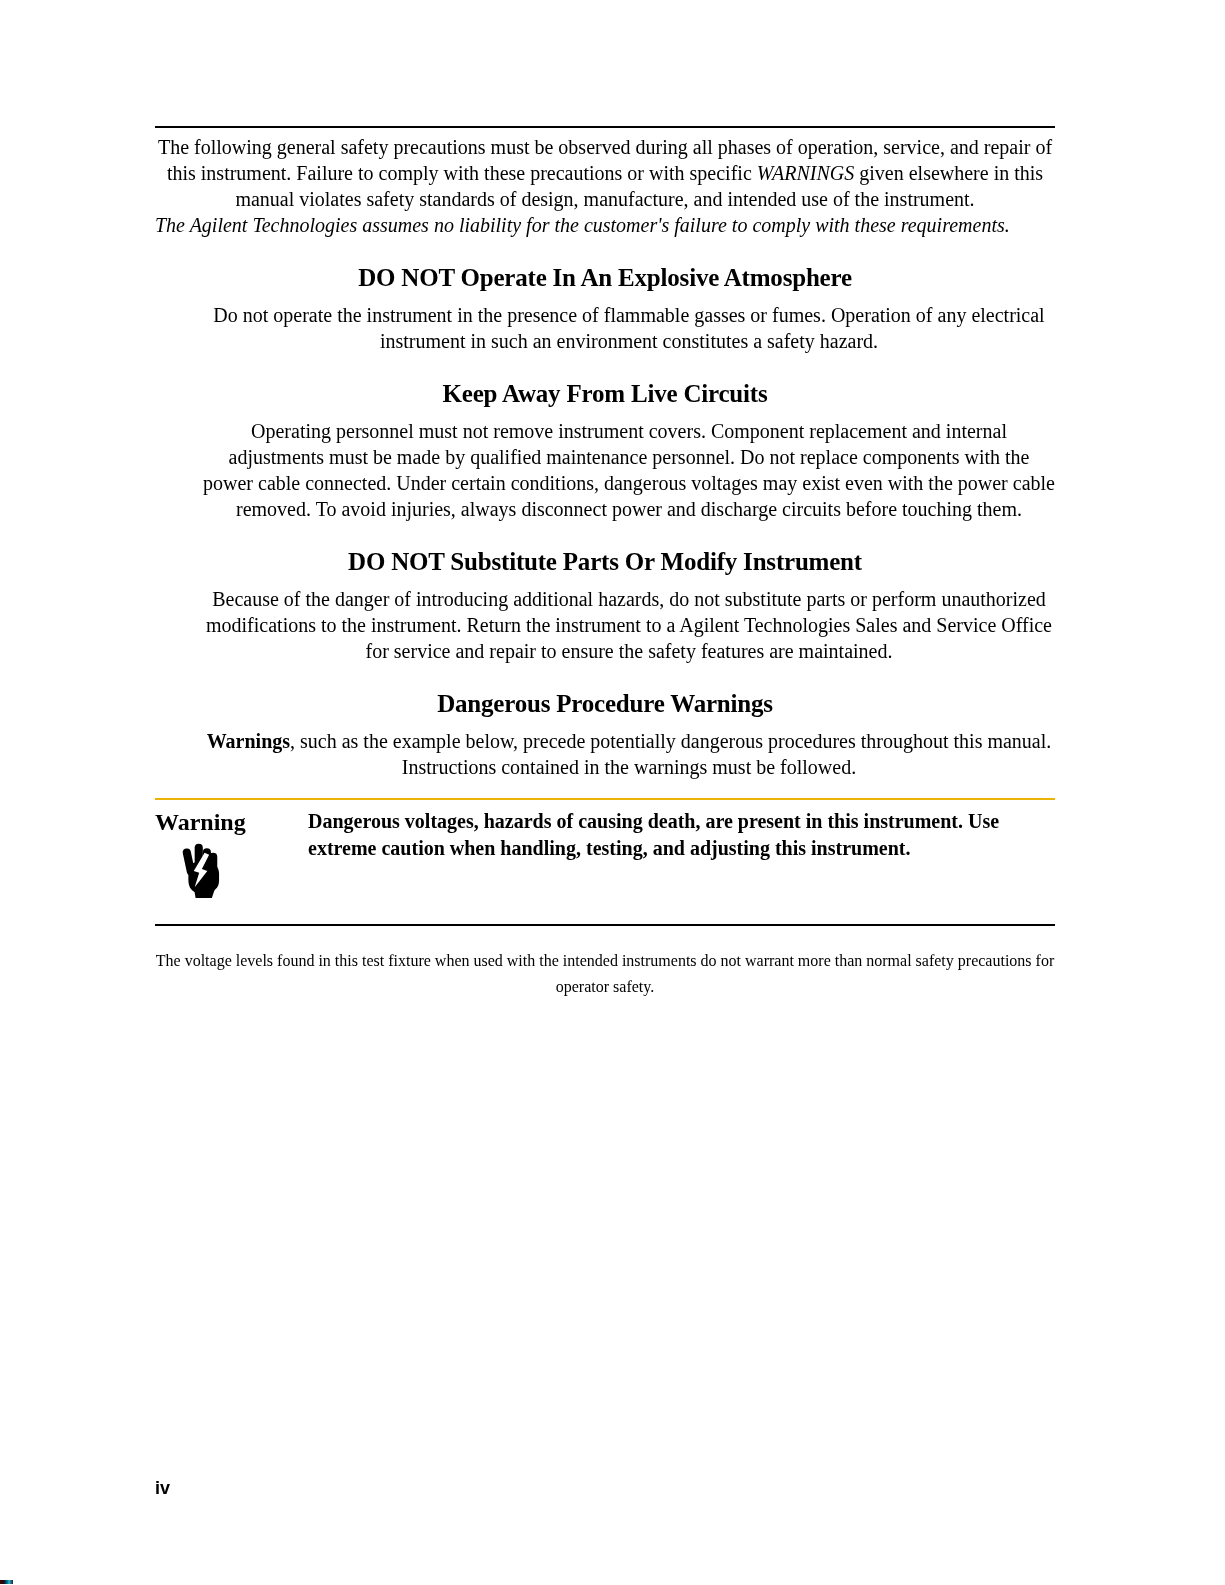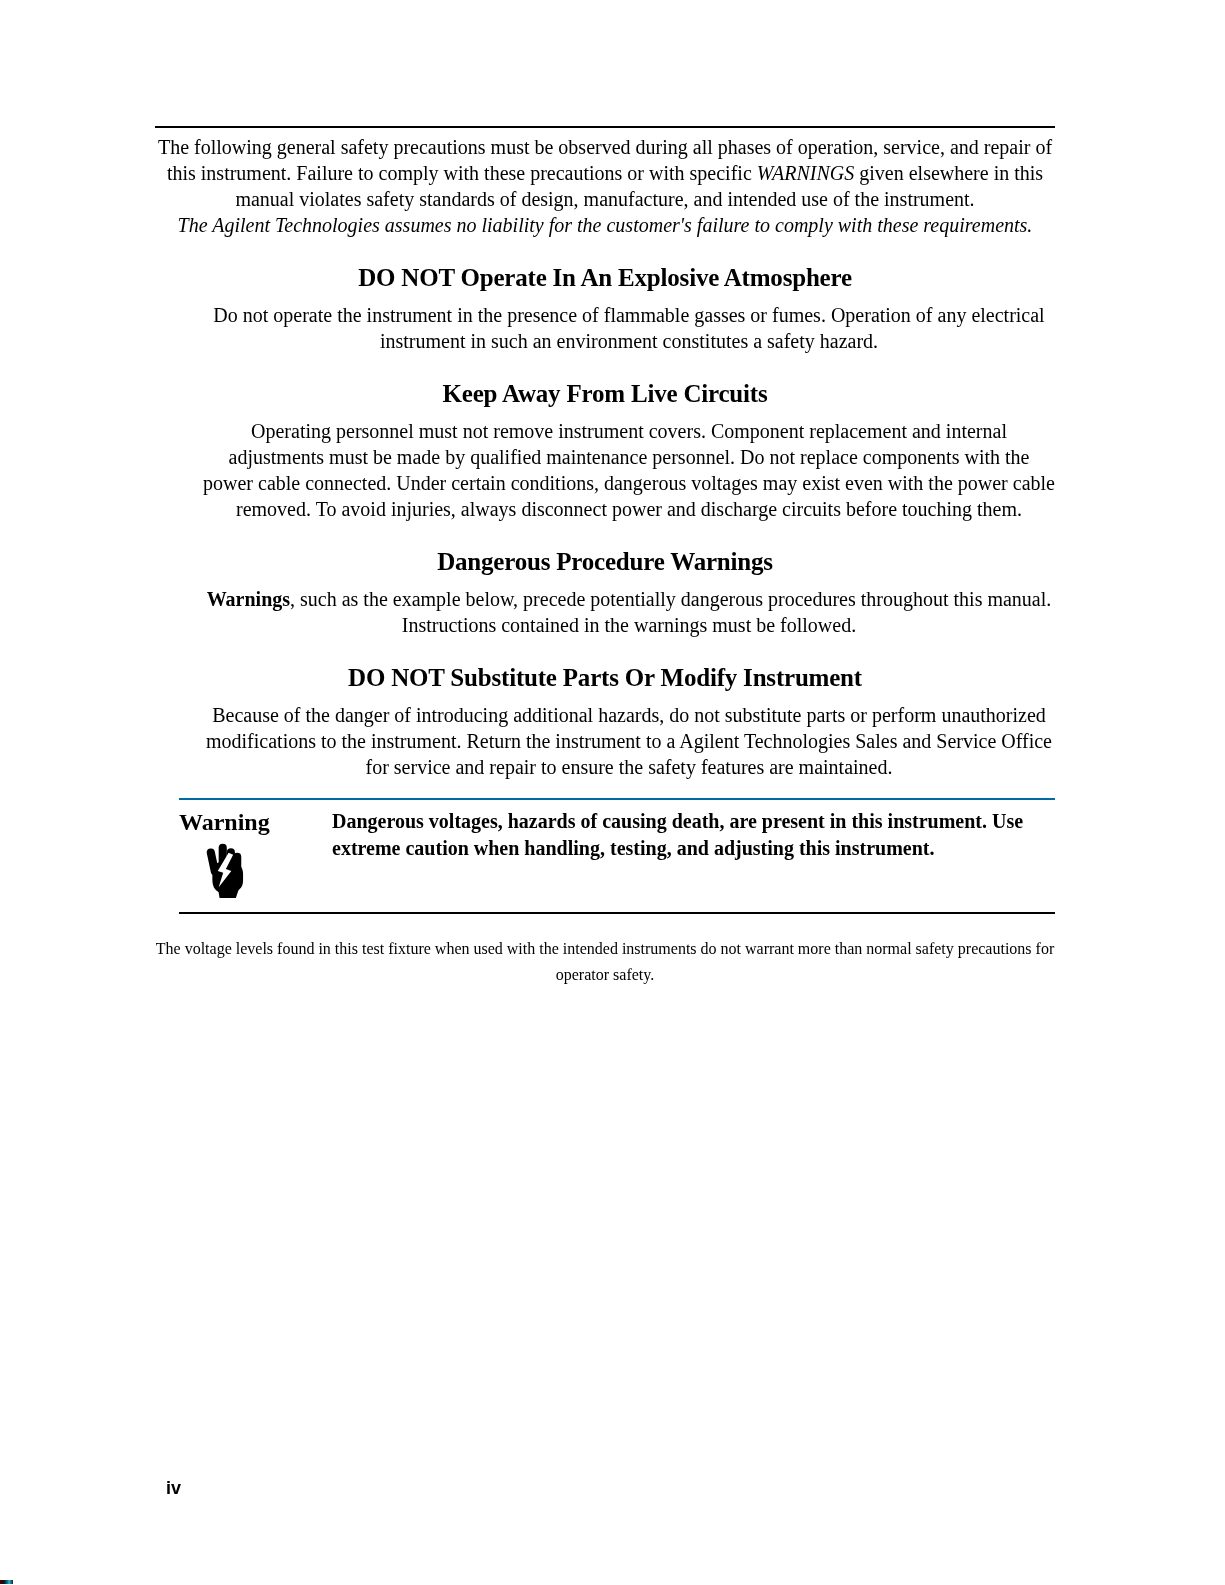--- a/index.html
+++ b/index.html
@@ -36,39 +36,37 @@
     line-height: 26px;
     margin: 6px 0 0 0;
     text-align: center;
   }
   p.body-text.no-gap { margin-top: 0; margin-left: 48px; }
   p.italic-note {
     font-style: italic;
     font-size: 20px;
     line-height: 26px;
     margin: 0;
-    text-align: center;
   }
   h2.section-heading {
     font-size: 25px;
     line-height: 28px;
     font-weight: bold;
     margin: 26px 0 10px 0;
     letter-spacing: -0.2px;
     text-align: center;
   }
   .warning-box {
     margin-top: 18px;
-    border-top: 2px solid #0369a1;
+    border-top: 2px solid #eab308;
     border-bottom: 2px solid #000;
-    padding: 8px 0 8px 0;
+    padding: 8px 0 20px 0;
     display: grid;
     grid-template-columns: 153px 1fr;
     min-height: 96px;
-    margin-left: 24px;
   }
   .warning-label {
     font-size: 24px;
     line-height: 28px;
     font-weight: bold;
   }
   .warning-icon-wrap {
     margin: 6px 0 0 26px;
     width: 40px;
     height: 56px;
@@ -80,21 +78,21 @@
     max-width: 730px;
   }
   p.closing-text {
     font-size: 16px;
     line-height: 26px;
     margin: 22px 0 0 0;
     text-align: center;
   }
   .page-number {
     position: absolute;
-    left: 166px;
+    left: 155px;
     top: 1478px;
     font-family: "Liberation Sans", sans-serif;
     font-weight: bold;
     font-size: 18px;
   }
   .scan-artifact {
     position: absolute;
     left: 0;
     top: 1580px;
     width: 13px;
@@ -121,27 +119,27 @@
     <p class="body-text no-gap">Do not operate the instrument in the presence of flammable gasses or fumes. Operation of any electrical instrument in such an environment constitutes a safety hazard.</p>
   </section>
 
   <section>
     <h2 class="section-heading">Keep Away From Live Circuits</h2>
     <p class="body-text no-gap">Operating personnel must not remove instrument covers. Component replacement and internal adjustments must be made by qualified maintenance personnel. Do not replace components with the power cable connected. Under certain conditions, dangerous voltages may exist even with the power cable removed. To avoid injuries, always disconnect power and discharge circuits before touching them.</p>
   </section>
 
 
   <section>
-    <h2 class="section-heading">Dangerous Procedure Warnings</h2>
-    <p class="body-text no-gap"><strong class="inline-bold">Warnings</strong><span>, such as the example below, precede potentially dangerous procedures throughout this manual. Instructions contained in the warnings must be followed.</span></p>
+    <h2 class="section-heading">DO NOT Substitute Parts Or Modify Instrument</h2>
+    <p class="body-text no-gap">Because of the danger of introducing additional hazards, do not substitute parts or perform unauthorized modifications to the instrument. Return the instrument to a Agilent Technologies Sales and Service Office for service and repair to ensure the safety features are maintained.</p>
   </section>
 
   <section>
-    <h2 class="section-heading">DO NOT Substitute Parts Or Modify Instrument</h2>
-    <p class="body-text no-gap">Because of the danger of introducing additional hazards, do not substitute parts or perform unauthorized modifications to the instrument. Return the instrument to a Agilent Technologies Sales and Service Office for service and repair to ensure the safety features are maintained.</p>
+    <h2 class="section-heading">Dangerous Procedure Warnings</h2>
+    <p class="body-text no-gap"><strong class="inline-bold">Warnings</strong><span>, such as the example below, precede potentially dangerous procedures throughout this manual. Instructions contained in the warnings must be followed.</span></p>
   </section>
 
   <div class="warning-box">
     <div>
       <div class="warning-label">Warning</div>
       <div class="warning-icon-wrap">
         <svg viewBox="0 0 44 62" width="40" height="56" aria-hidden="true">
           <g fill="#000000">
             <rect x="4" y="7" width="9" height="30" rx="4.5" transform="rotate(-12 8.5 22)"></rect>
             <rect x="15" y="2" width="9" height="28" rx="4.5"></rect>

